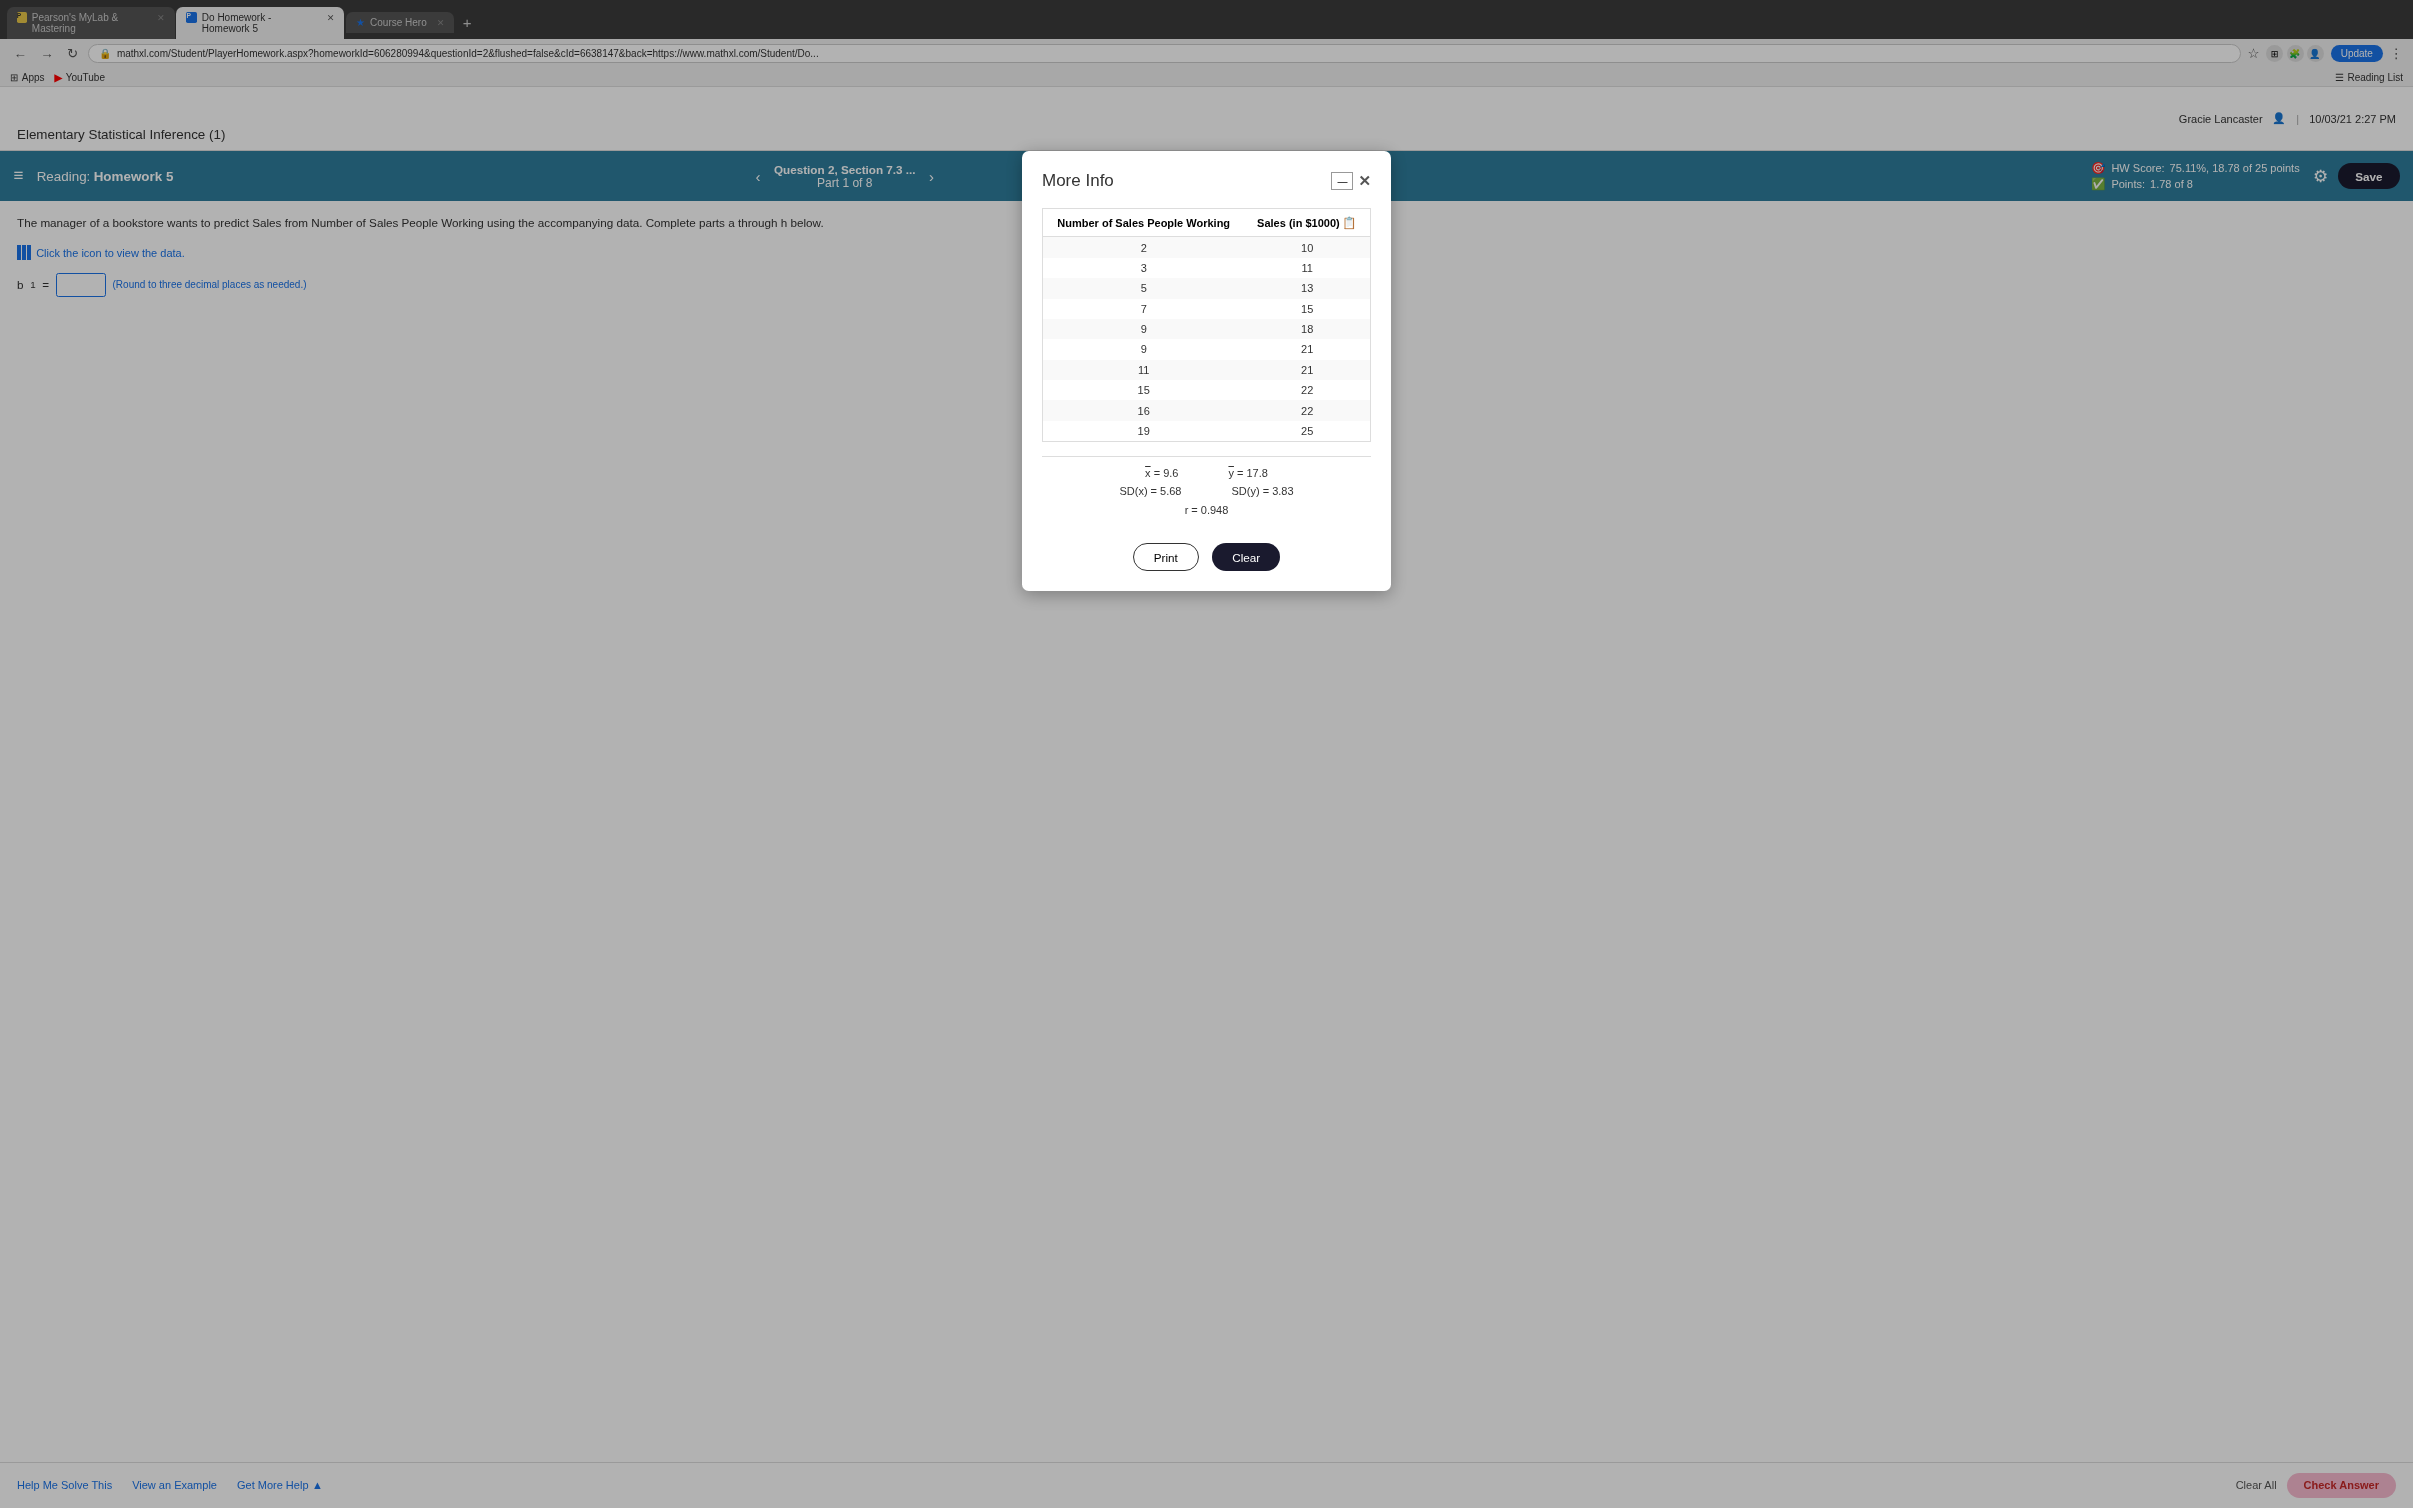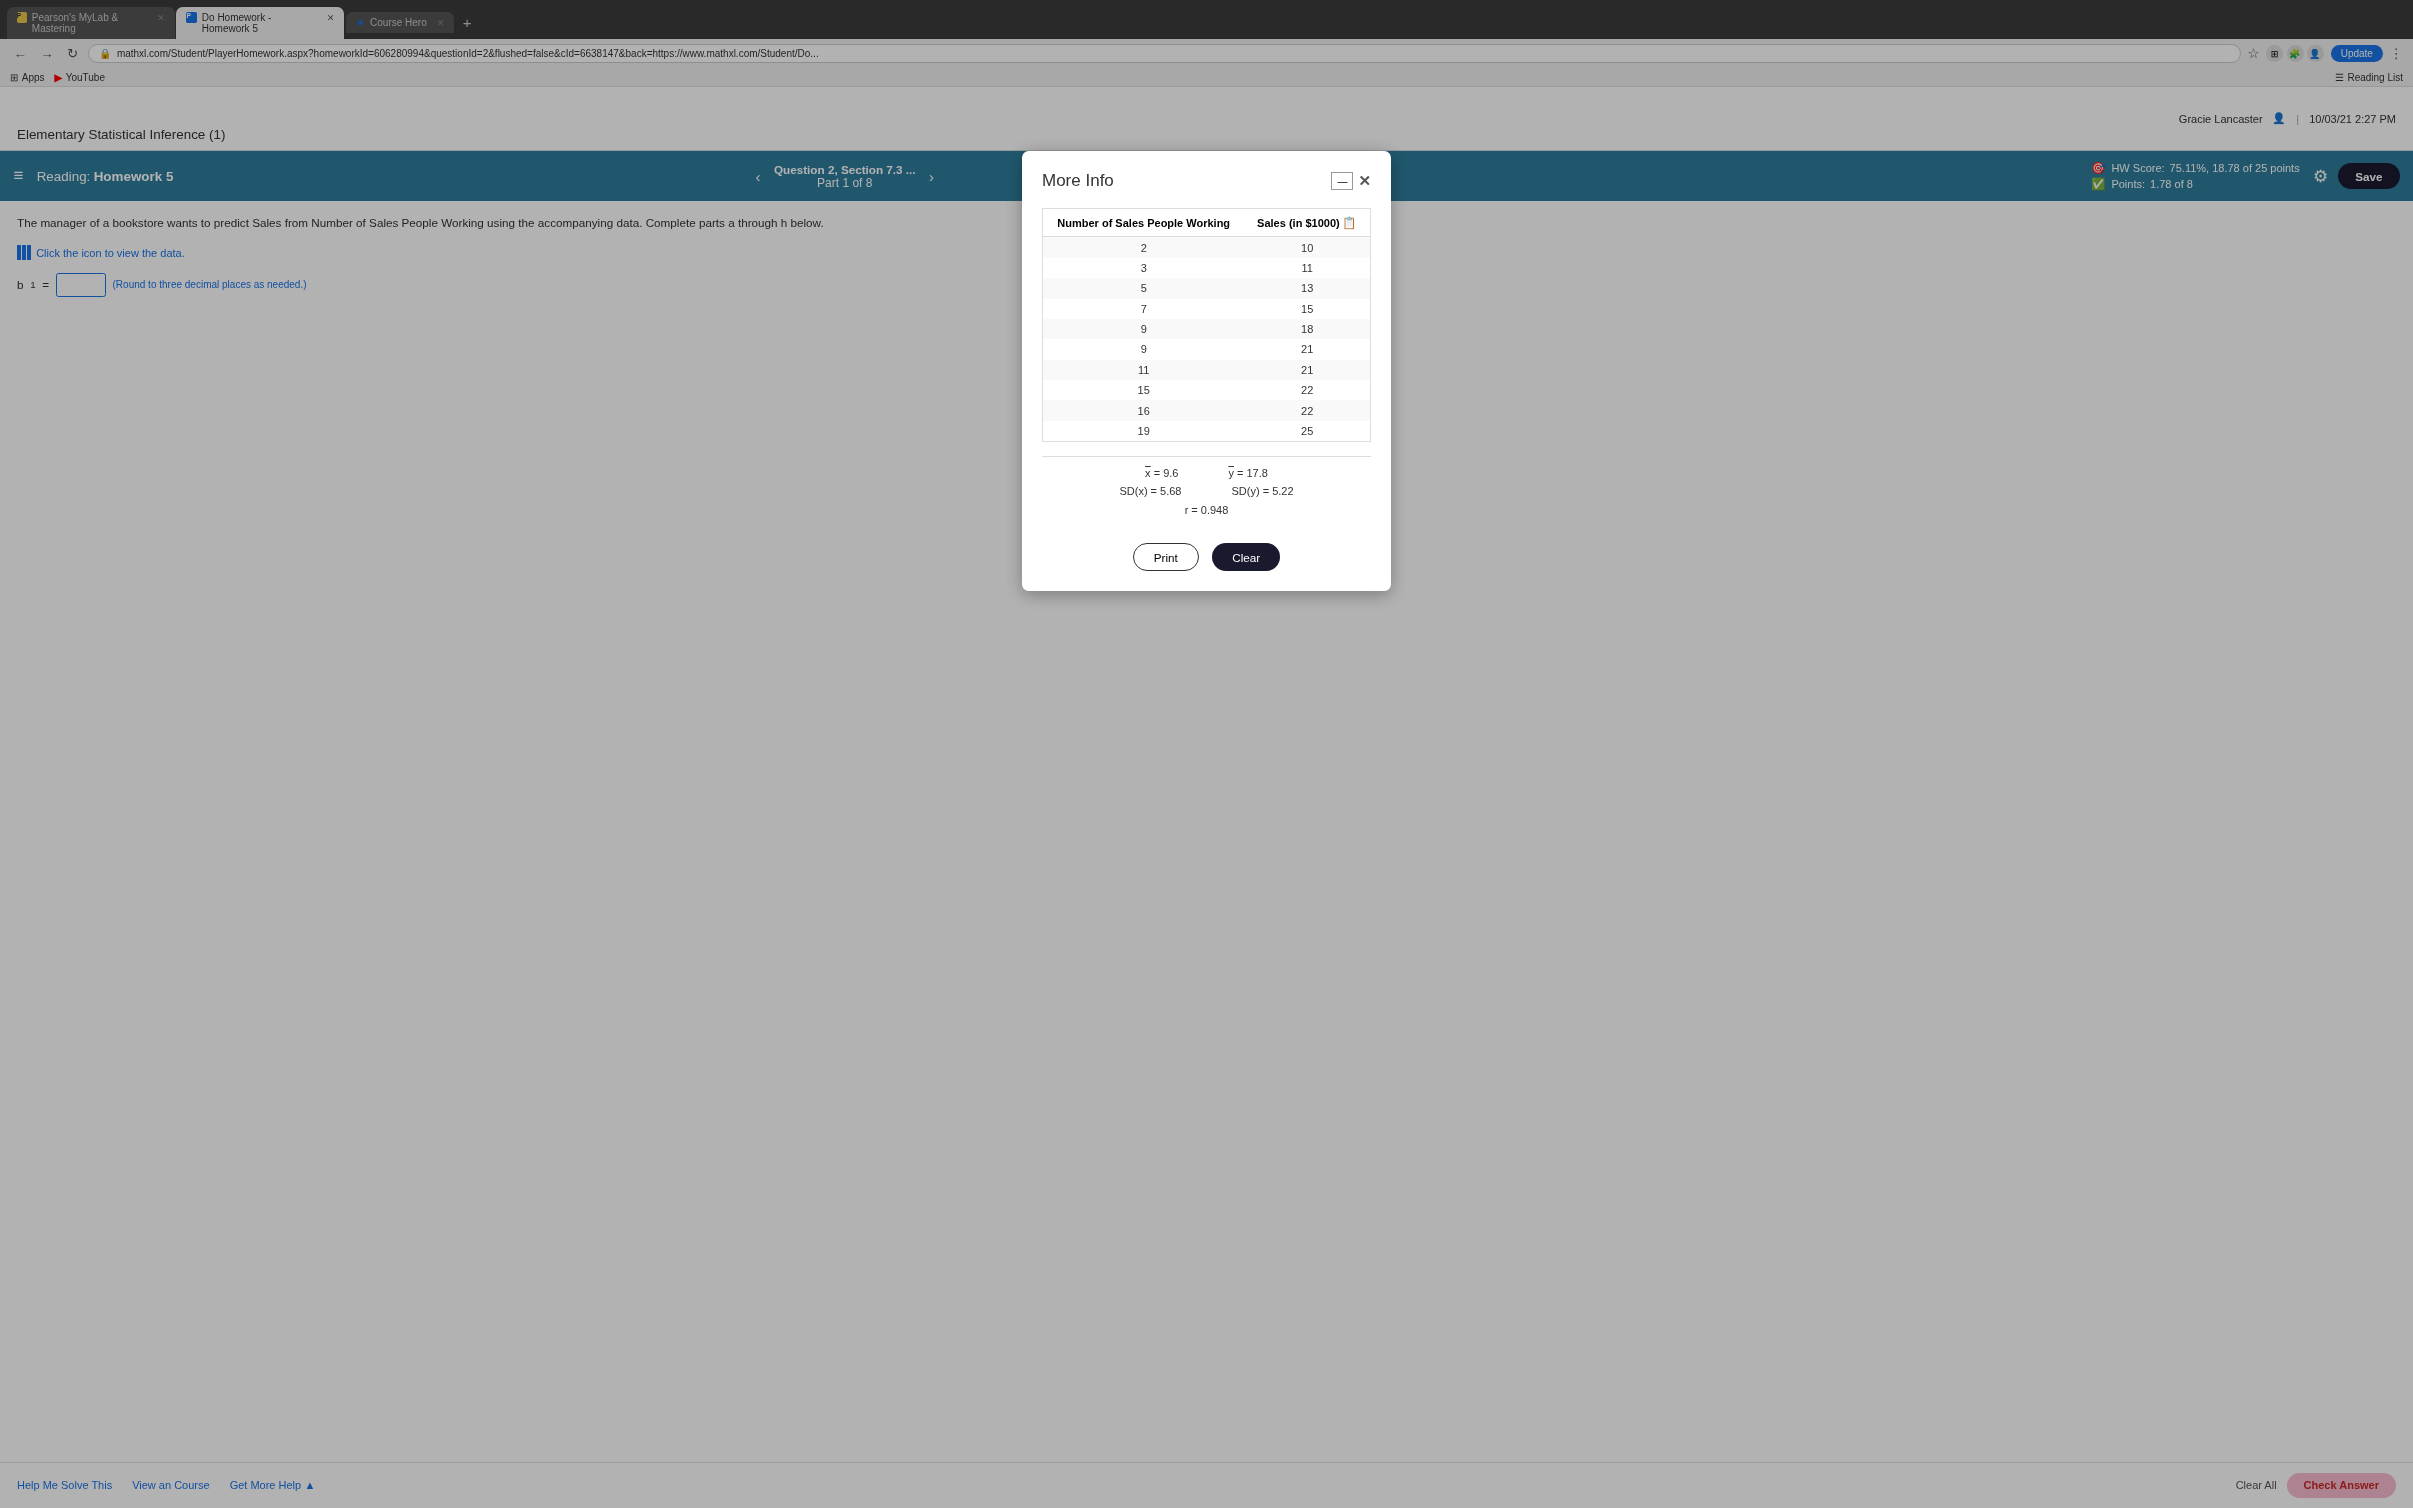--- a/index.html
+++ b/index.html
@@ -303,36 +303,36 @@
       <div class="stats-row">
         <span class="stat-item">
           <span class="stat-overline">x</span><span> = 9.6</span>
         </span>
         <span class="stat-item">
           <span class="stat-overline">y</span><span> = 17.8</span>
         </span>
       </div>
       <div class="stats-row">
         <span>SD(x) = 5.68</span>
-        <span>SD(y) = 5.22</span>
+        <span>SD(y) = 3.83</span>
       </div>
       <div class="r-value">r = 0.948</div>
     </div>
 
     <div class="modal-footer">
       <button class="print-btn">Print</button>
       <button class="done-btn">Clear</button>
     </div>
   </div>
 </div>
 
 <div class="bottom-bar">
   <div class="bottom-links">
     <button class="bottom-link">Help Me Solve This</button>
-    <button class="bottom-link">View an Course</button>
+    <button class="bottom-link">View an Example</button>
     <button class="bottom-link get-more-help">
       <span>Get More Help</span>
       <span>▲</span>
     </button>
   </div>
   <div class="bottom-right">
     <button class="clear-all-btn">Clear All</button>
     <button class="check-answer-btn">Check Answer</button>
   </div>
 </div>

